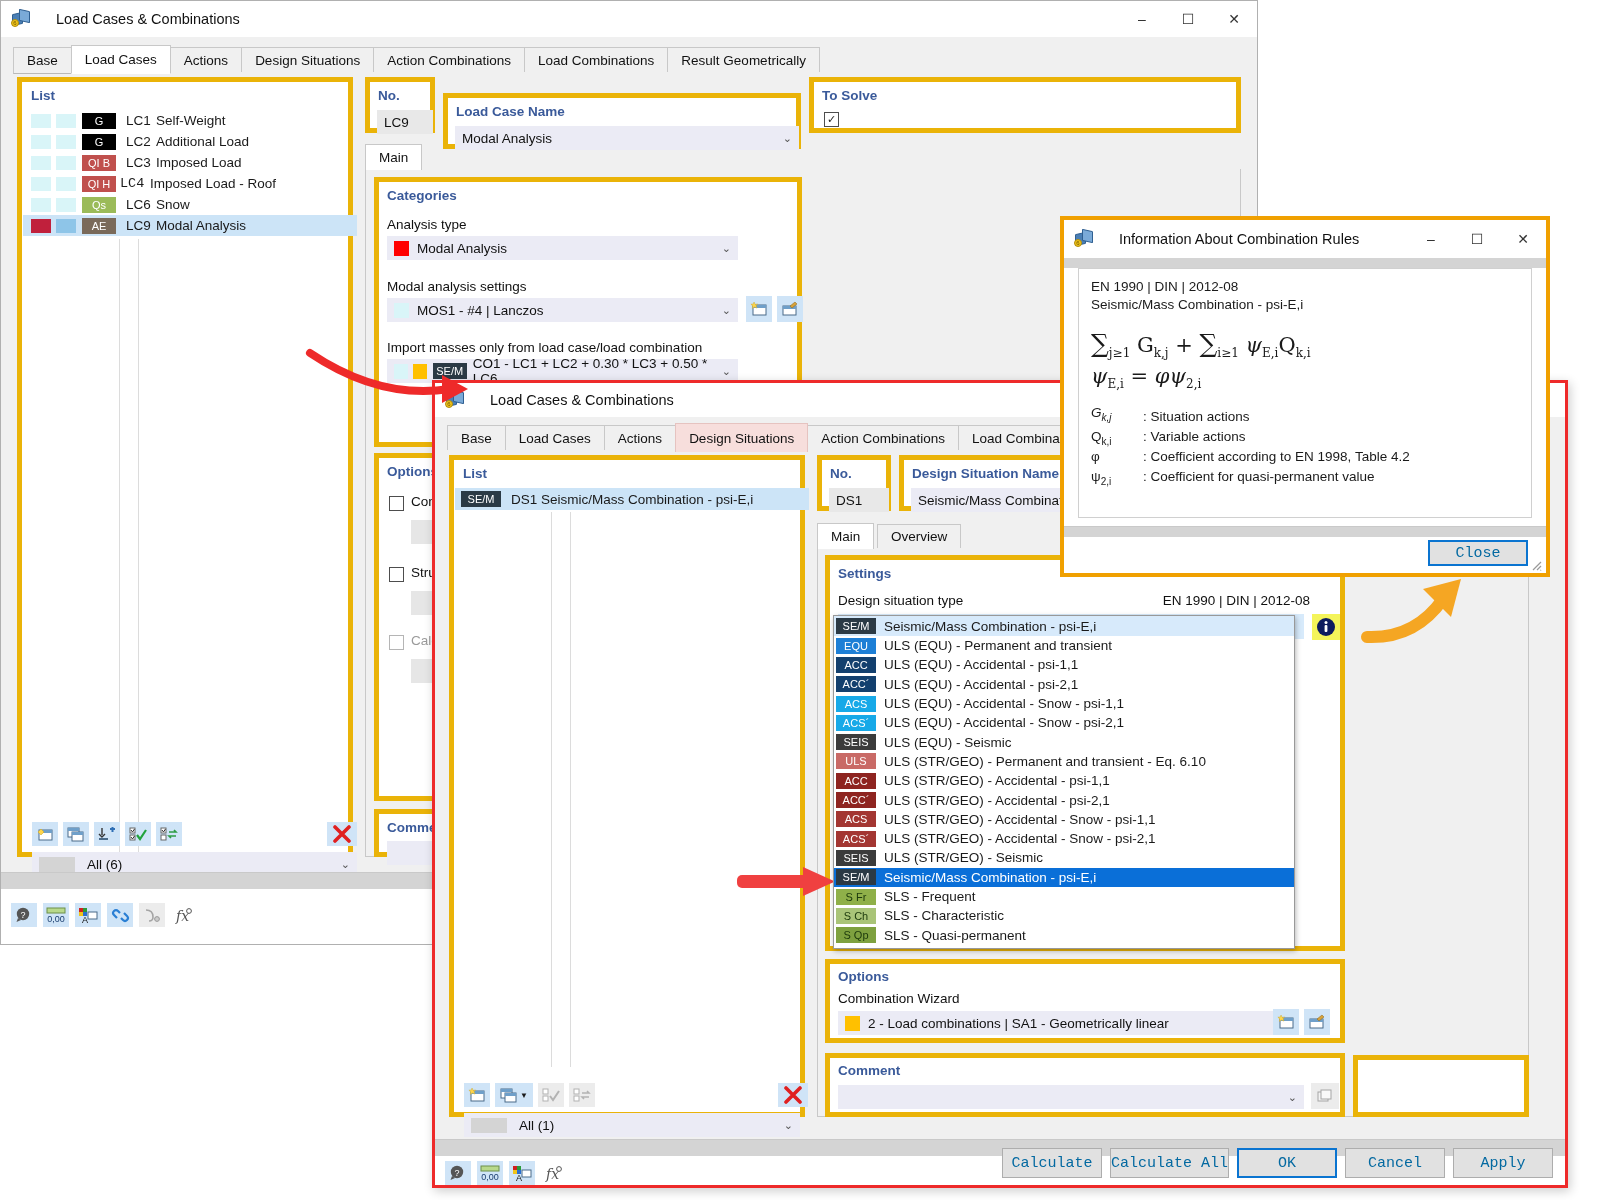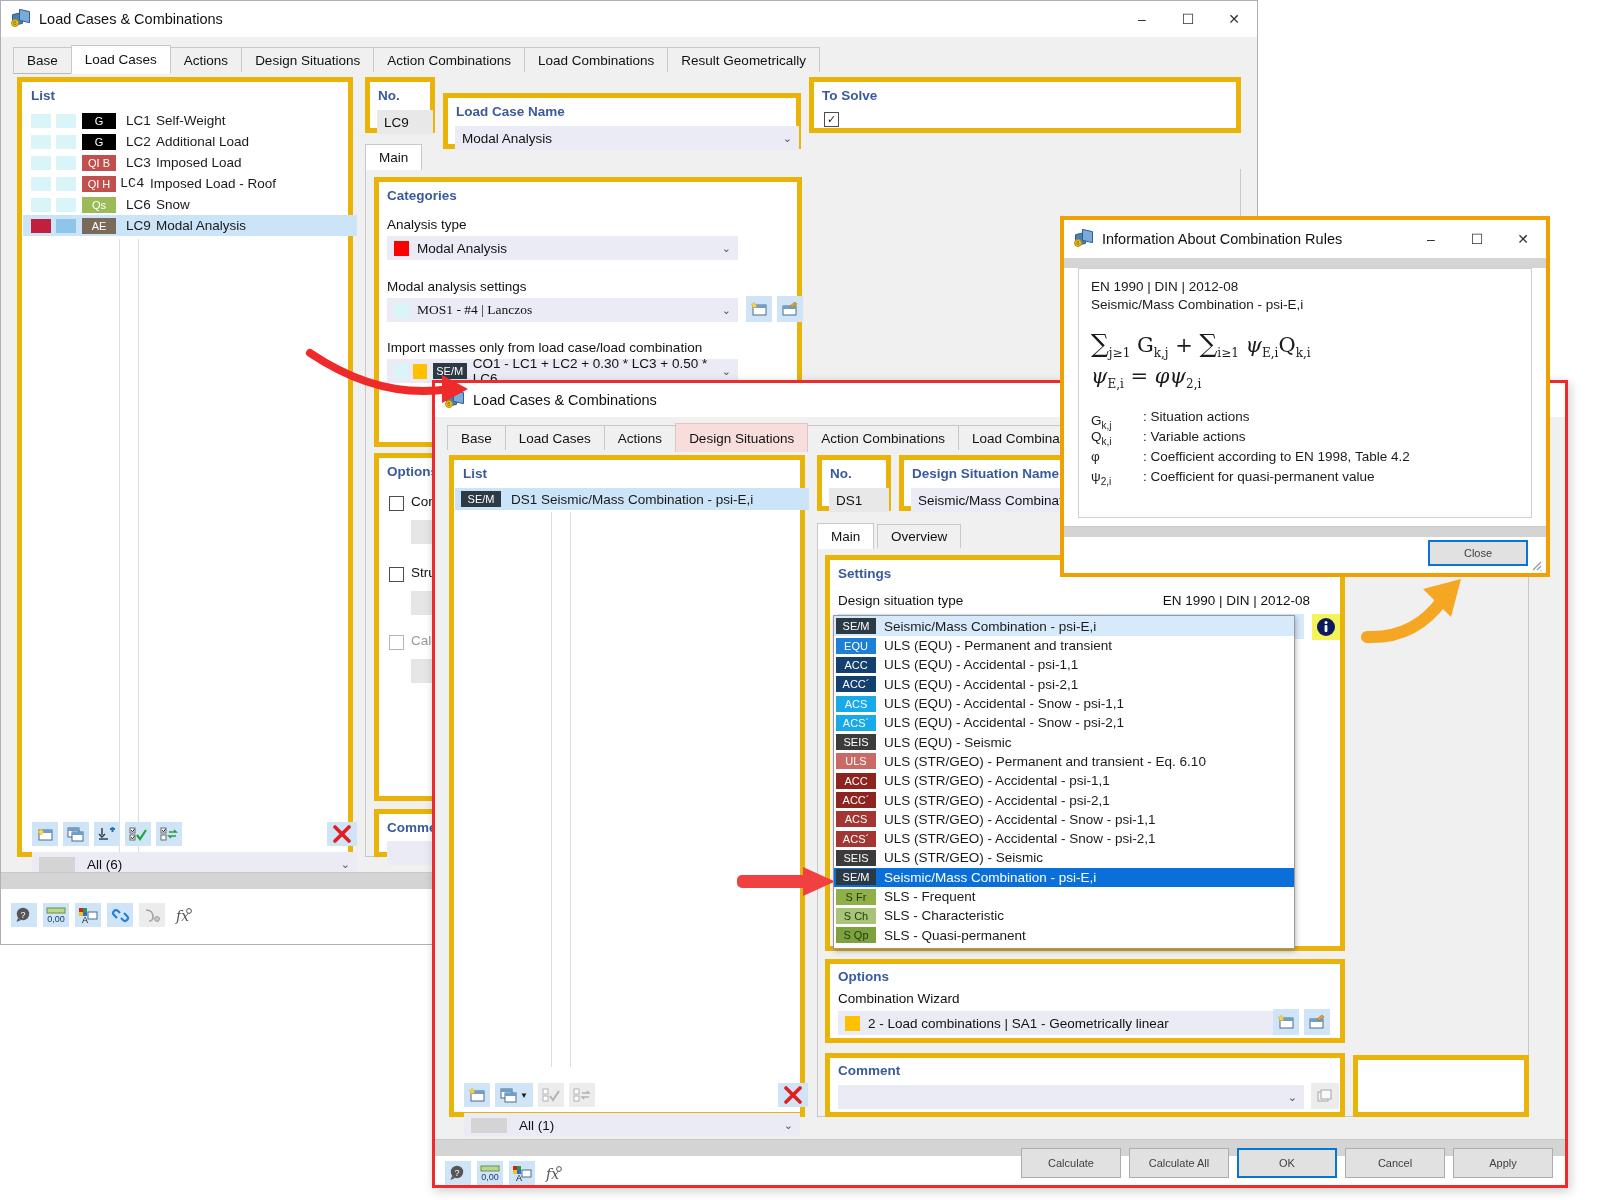--- a/index.html
+++ b/index.html
@@ -13,20 +13,21 @@
     position:relative;
     overflow:hidden;
   }
   .win { position:absolute; background:#ffffff; }
 
   
   .titlebar {
     height:36px; display:flex; align-items:center;
     background:#ffffff; padding-left:10px;
     border-bottom:1px solid #ffffff;
+    gap:17px;
   }
   .titlebar .tb-title { font-size:14.5px; margin-left:8px; color:#111; }
   .winbtns { margin-left:auto; display:flex; height:36px; }
   .winbtn { width:46px; height:36px; display:flex; align-items:center; justify-content:center; color:#333; font-size:14px; }
 
   .app-icon { width:20px; height:18px; position:relative; display:inline-block; }
   .app-icon .b1 { position:absolute; left:1px; top:3px; width:11px; height:12px; background:#4a7fb5; border:1px solid #2f5f91; transform:skewY(-12deg); border-radius:1px;}
   .app-icon .b2 { position:absolute; left:8px; top:0px; width:11px; height:12px; background:#7aaad8; border:1px solid #2f5f91; transform:skewY(12deg); border-radius:1px;}
   .app-icon .b3 { position:absolute; left:0px; top:9px; width:8px; height:8px; background:#f0c419; border:1px solid #b08c10; border-radius:50%; font-size:6px; text-align:center; line-height:7px; color:#6b5300;}
 
@@ -63,21 +64,21 @@
   .listrow.sel { background:#cce4f7; }
   .lc-no { width:34px; text-align:left; padding-left:4px;}
 
   
   .tbtn { width:26px; height:24px; background:#cfe4f7; border:1px solid #cfe4f7; display:inline-flex; align-items:center; justify-content:center; position:relative;}
   .tbtn.dis { background:#e6e6e6; border-color:#e6e6e6; opacity:.75;}
   .tbtn.plain{ background:transparent; border-color:transparent;}
 
   .btn {
     background:#e1e1e1; border:1px solid #adadad; height:30px; min-width:100px;
-    display:inline-flex; align-items:center; justify-content:center; font-size:11px; color:#404040;
+    display:inline-flex; align-items:center; justify-content:center; font-size:15px; color:#0369a1;font-family:Liberation Mono, monospace;
   }
   .btn.default { border:2px solid #0a74d0; background:#e1e1e1; }
 
   .chk { width:15px; height:15px; border:1px solid #4d4d4d; background:#fff; display:inline-flex; align-items:center; justify-content:center; font-size:11px; color:#222;}
   .chk.dis { border-color:#b5b5b5; }
 
   
   .ddpop { position:absolute; background:#fff; border:1px solid #999; box-shadow:1px 2px 5px rgba(0,0,0,.28); z-index:40;}
   .ddrow { height:19.3px; display:flex; align-items:center; font-size:13.5px; padding-left:2px;}
   .ddrow.cur { background:#0a6fd8; color:#fff; }
@@ -269,21 +270,21 @@
     <div class="lbl" style="position:absolute;left:8px;top:35px;">Analysis type</div>
     <div class="field" style="position:absolute;left:8px;top:54px;width:351px;">
       <span class="swatch" style="background:#ff0000;width:15px;height:15px;"></span>
       <span style="margin-left:8px;">Modal Analysis</span>
       <span class="caret">⌄</span>
     </div>
 
     <div class="lbl" style="position:absolute;left:8px;top:97px;">Modal analysis settings</div>
     <div class="field" style="position:absolute;left:8px;top:116px;width:351px;">
       <span class="swatch" style="background:#d9f5f8;width:15px;height:15px;"></span>
-      <span style="margin-left:8px;font-family:Liberation Serif, serif;">MOS1 - #4 | Lanczos</span>
+      <span style="margin-left:8px;">MOS1 - #4 | Lanczos</span>
       <span class="caret">⌄</span>
     </div>
     <span class="tbtn" style="position:absolute;left:367px;top:114px;width:26px;height:26px;">
       <svg width="18" height="16" viewBox="0 0 18 16">
           <rect x="3" y="4" width="13" height="10" fill="#fff" stroke="#4a6b8a"></rect>
           <rect x="3" y="4" width="13" height="3" fill="#6f9fc9"></rect>
           <path d="M4 1 l1.2 2.4 l2.4 -.5 l-1.6 1.9 l1 2.3 l-2.5 -1 l-2.2 1.3 l.4 -2.5 l-1.8 -1.7 l2.5 -.3 z" fill="#ffd54a" stroke="#c8a21c" stroke-width=".4"></path>
         </svg>
     </span>
     <span class="tbtn" style="position:absolute;left:398px;top:114px;width:26px;height:26px;">
@@ -686,21 +687,21 @@
       <span style="font-size:25px;">∑</span><sub style="font-size:12px;">j≥1</sub>
       G<sub style="font-size:12px;">k,j</sub>
       +
       <span style="font-size:25px;">∑</span><sub style="font-size:12px;">i≥1</sub>
       <i>ψ</i><sub style="font-size:12px;">E,i</sub>Q<sub style="font-size:12px;">k,i</sub>
     </div>
     <div class="math" style="position:absolute;left:12px;top:95px;font-size:21px;">
       <i>ψ</i><sub style="font-size:12px;">E,i</sub> = <i>φψ</i><sub style="font-size:12px;">2,i</sub>
     </div>
 
-    <div style="position:absolute;left:12px;top:144px;font-size:13.5px;">
+    <div style="position:absolute;left:12px;top:136px;font-size:13.5px;font-style:italic;">
       <span>G<sub style="font-size:10px;">k,j</sub></span>
     </div>
     <div style="position:absolute;left:64px;top:140px;font-size:13.5px;">: Situation actions</div>
 
     <div style="position:absolute;left:12px;top:160px;font-size:13.5px;">
       <span>Q<sub style="font-size:10px;">k,i</sub></span>
     </div>
     <div style="position:absolute;left:64px;top:160px;font-size:13.5px;">: Variable actions</div>
 
     <div style="position:absolute;left:12px;top:180px;font-size:13.5px;">

